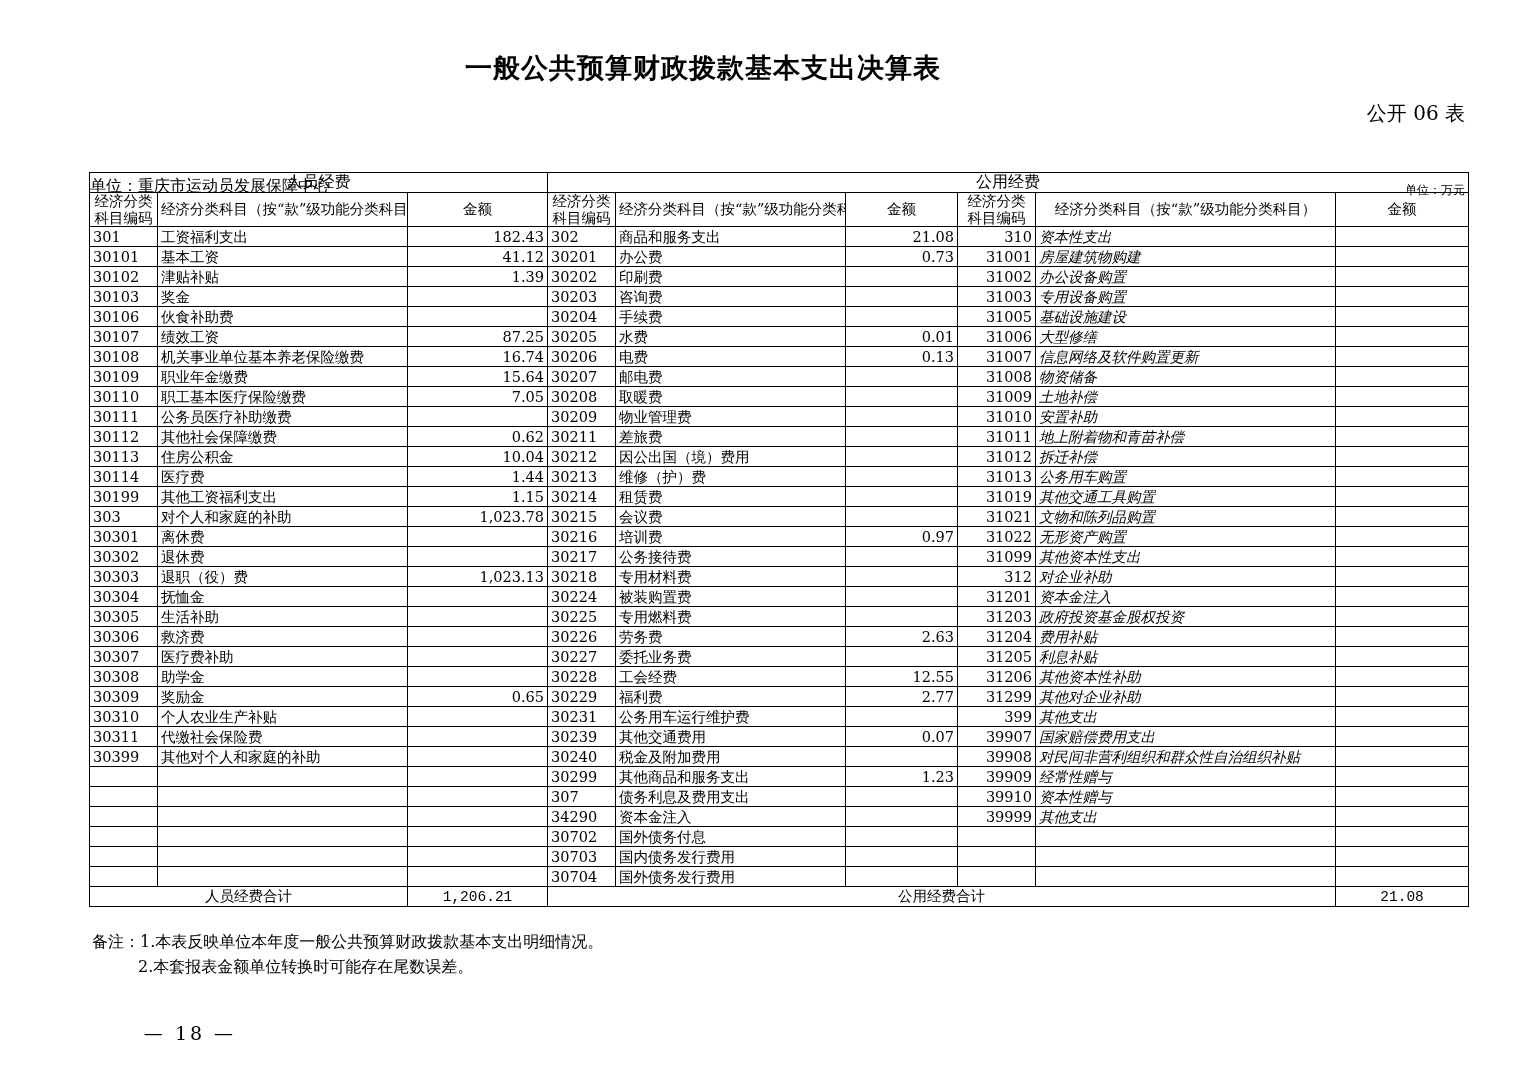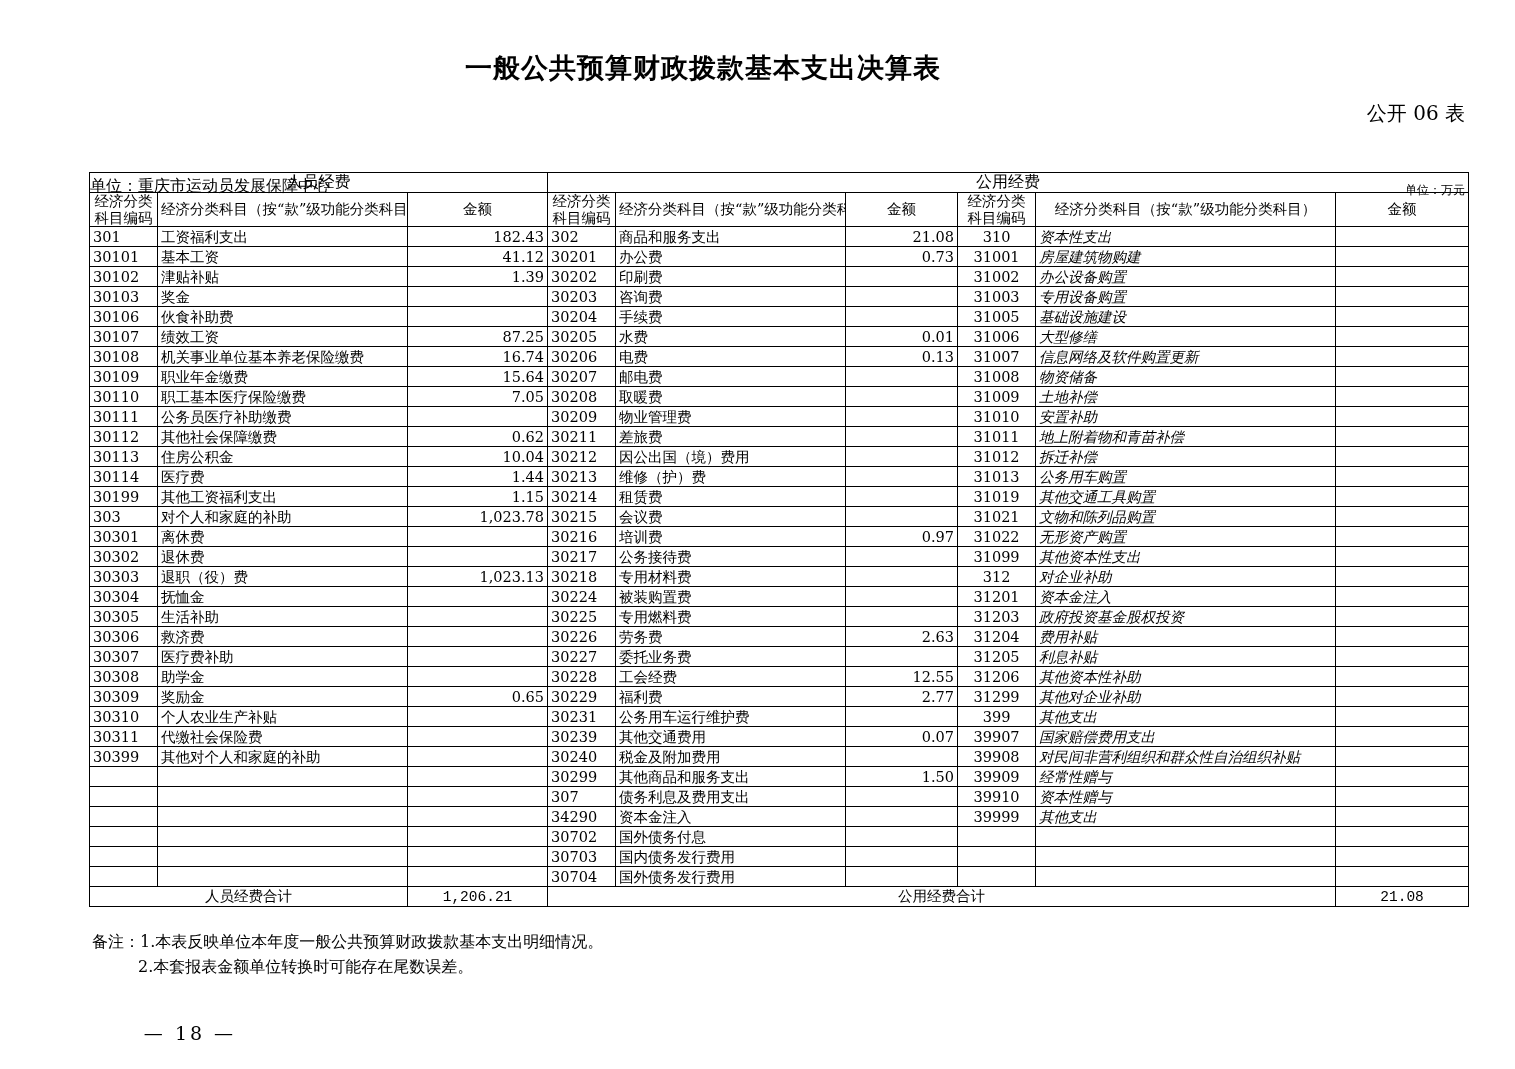--- a/index.html
+++ b/index.html
@@ -84,21 +84,21 @@
     padding: 2px 4px;
   }
   .c-code { width: 68px; text-align: left; }
   .c-name { width: 250px; text-align: left; }
   .c-amt  { width: 140px; text-align: right; }
 
   .c-code2 { width: 68px; text-align: left; }
   .c-name2 { width: 230px; text-align: left; }
   .c-amt2  { width: 112px; text-align: right; }
 
-  .c-code3 { width: 78px; text-align: center; }
+  .c-code3 { width: 78px; text-align: right; }
   .c-name3 { width: 300px; text-align: left; font-style: italic; }
   .c-amt3  { width: 133px; text-align: right; }
 
   .lvl1 { font-weight: bold; }
   .lvl2 { padding-left: 22px; }
   .total-row td {
     height: 27px;
     font-weight: bold;
     text-align: center;
     font-family: Liberation Mono, monospace;
@@ -470,21 +470,21 @@
           <td class="c-code3">39908</td>
           <td class="c-name3 lvl2">对民间非营利组织和群众性自治组织补贴</td>
           <td class="c-amt3"></td>
         </tr>
         <tr>
           <td class="c-code"></td>
           <td class="c-name lvl2"></td>
           <td class="c-amt"></td>
           <td class="c-code2">30299</td>
           <td class="c-name2 lvl2">其他商品和服务支出</td>
-          <td class="c-amt2">1.50</td>
+          <td class="c-amt2">1.23</td>
           <td class="c-code3">39909</td>
           <td class="c-name3 lvl2">经常性赠与</td>
           <td class="c-amt3"></td>
         </tr>
         <tr>
           <td class="c-code"></td>
           <td class="c-name lvl2"></td>
           <td class="c-amt"></td>
           <td class="c-code2 lvl1">307</td>
           <td class="c-name2 lvl1">债务利息及费用支出</td>

